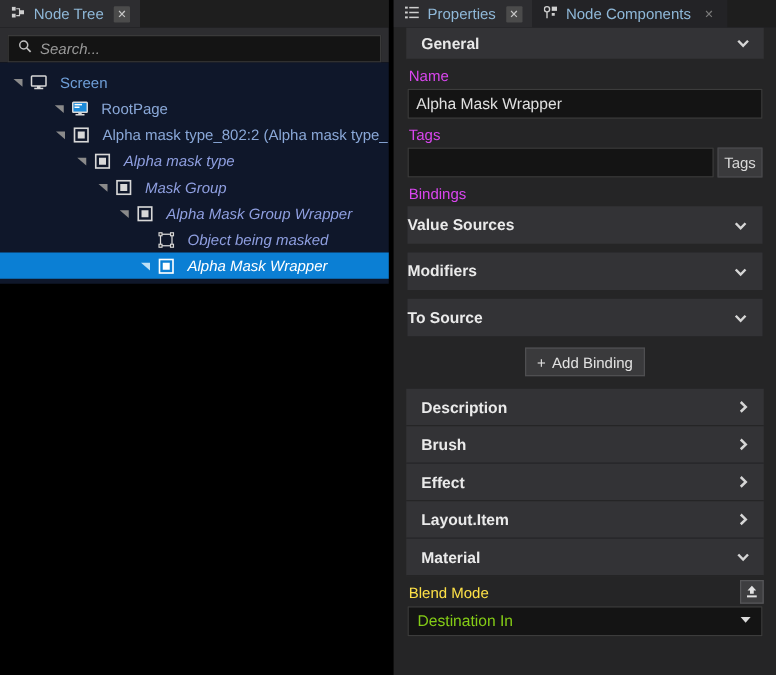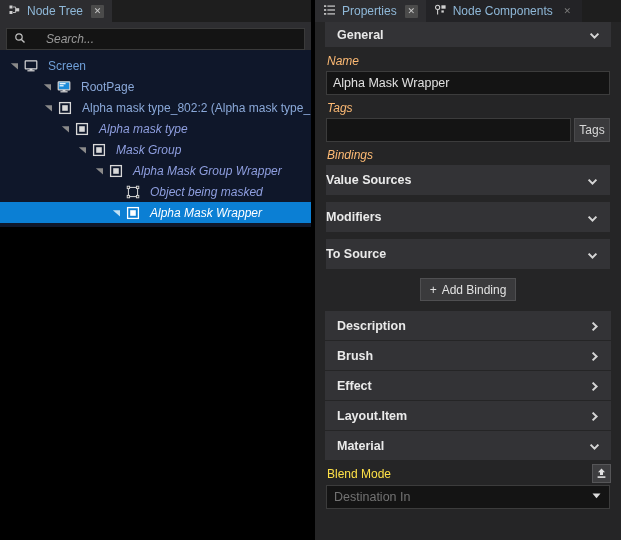--- a/index.html
+++ b/index.html
@@ -48,21 +48,21 @@
 
   .tree-area {
     background: #2d2d30;
     padding: 6px 6px 0 6px;
     flex: 0 0 auto;
   }
   .searchbox {
     height: 22px; background: #141414;
     border: 1px solid #3a3a3a;
     display: flex; align-items: center;
-    gap: 20px; padding: 0 7px;
+    gap: 6px; padding: 0 7px;
     width: 299px;
   }
   .searchbox .ph {
     font-size: 12px; color: #9a9a9a;
     font-style: italic;
   }
   .tree {
     background: #0f172a;
     padding-top: 5px;
     padding-bottom: 4px;
@@ -113,23 +113,22 @@
     padding: 0 10px 0 12px;
     margin: 0 10px;
     border-bottom: 1px solid #252526;
   }
   .section-header .sh-title {
     font-size: 12.5px; font-weight: bold; color: #e8e8e8;
   }
   .chev { width: 13px; height: 13px; display:block; }
 
   .field-label {
-    font-size: 12px; color: #fdba74;
+    font-size: 12px; color: #d946ef;
     padding: 6px 0 3px 12px;
-    font-style: italic;
   }
   .text-input {
     height: 24px; background: #141414;
     border: 1px solid #3c3c3c;
     margin: 0 11px;
     display: flex; align-items: center;
     padding: 0 6px;
     font-size: 12.5px; color: #e0e0e0;
   }
   .tags-row {
@@ -180,21 +179,21 @@
     width: 19px; height: 19px;
     background: #3e3e40; border: 1px solid #565658;
     display: flex; align-items: center; justify-content: center;
   }
   .combo {
     height: 24px; background: #141414;
     border: 1px solid #3c3c3c;
     margin: 1px 11px 0 11px;
     display: flex; align-items: center; justify-content: space-between;
     padding: 0 7px 0 7px;
-    font-size: 12.5px; color: #737373;
+    font-size: 12.5px; color: #84cc16;
   }
 </style>
 </head>
 <body>
 
 <div id="app">
 
   <div class="left-panel">
 
     <div class="tabbar">

